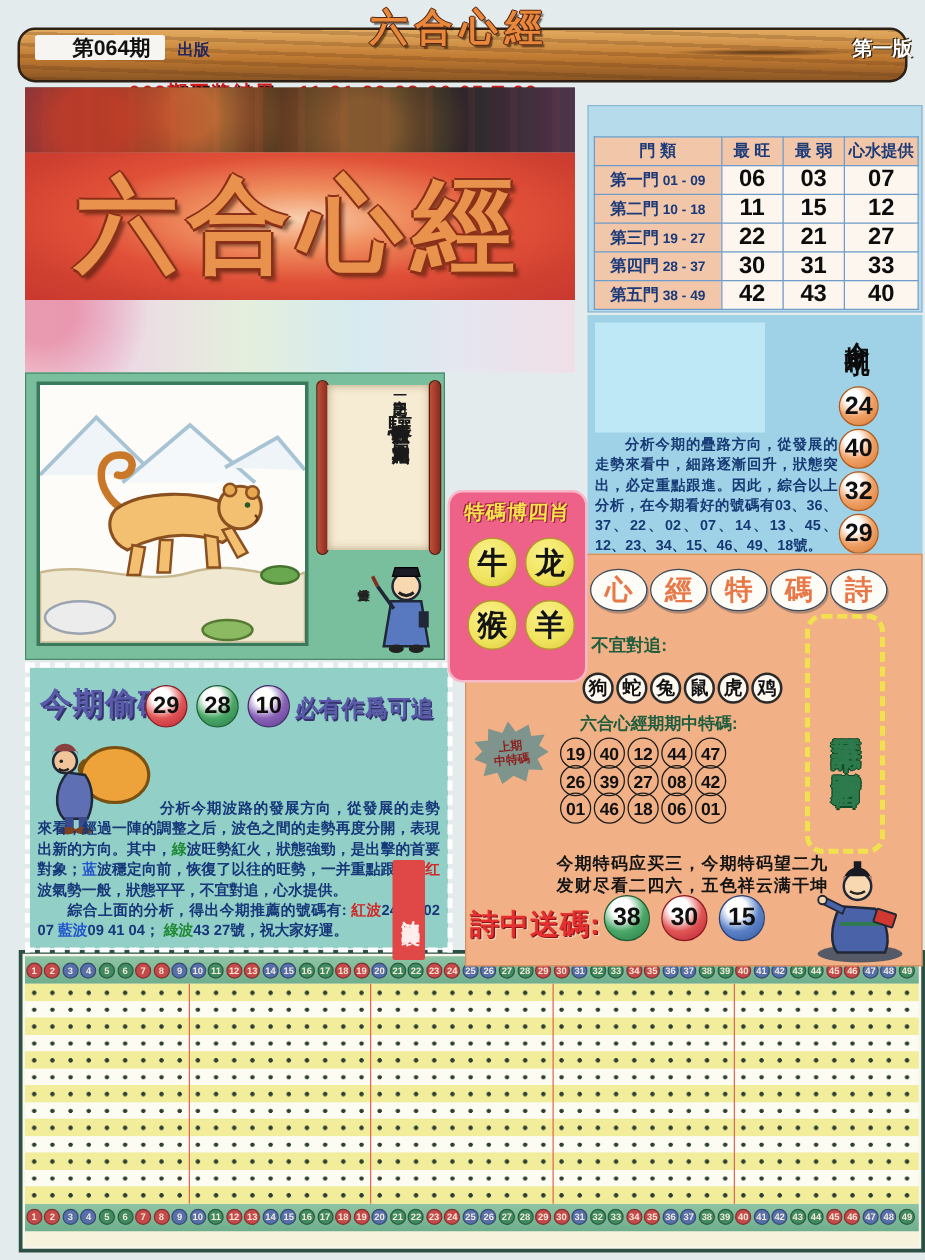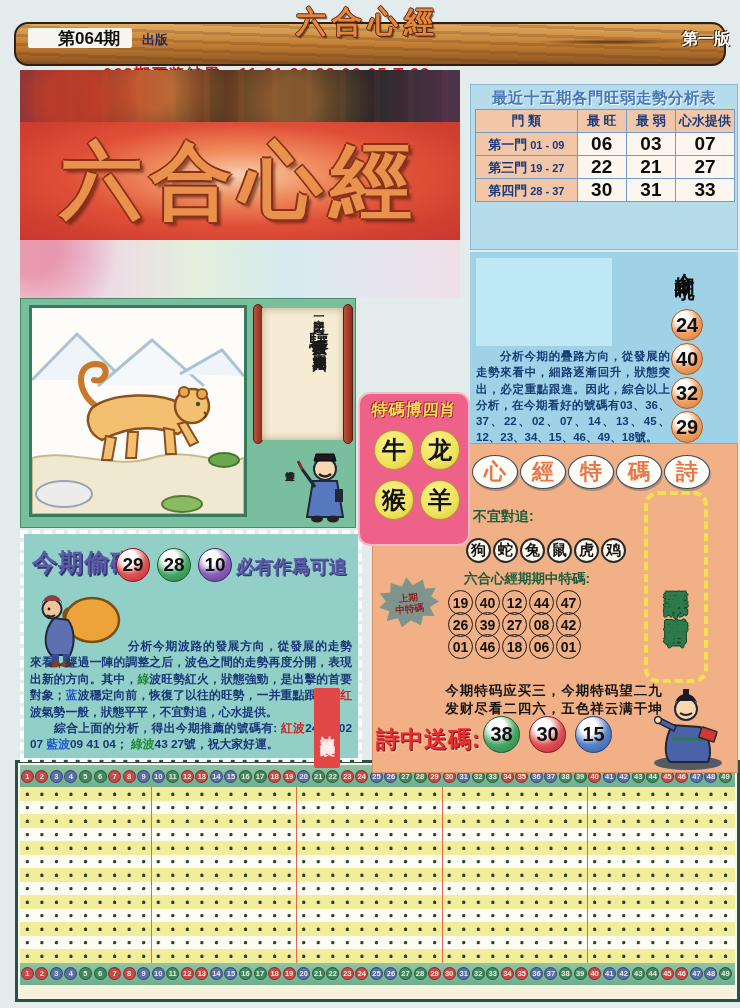--- a/index.html
+++ b/index.html
@@ -203,48 +203,59 @@
 
   <div id="masthead" class="abs">
     <div id="collage"></div>
     <div id="bigtitle-area">
       <span id="bigtitle">六合心經</span>
     </div>
   </div>
   <div id="pastel" class="abs"></div>
 
   <div id="trend-box" class="abs">
-    <div id="trend-title">最近十五期各門旺弱走勢分析表</div>
     <table id="trend-table">
       <thead>
           <tr id="trend-headrow">
             <th>門 類</th>
             <th>最 旺</th>
             <th>最 弱</th>
             <th>心水提供</th>
           </tr>
         </thead>
       <tbody id="trend-tbody">
           <tr>
             <td class="door-cell"><span class="door">第一門</span><span class="range">01 - 09</span></td>
             <td class="num-cell">06</td>
             <td class="num-cell">03</td>
             <td class="num-cell tip-cell">07</td>
           </tr>
           <tr>
+            <td class="door-cell"><span class="door">第二門</span><span class="range">10 - 18</span></td>
+            <td class="num-cell">11</td>
+            <td class="num-cell">15</td>
+            <td class="num-cell tip-cell">12</td>
+          </tr>
+          <tr>
             <td class="door-cell"><span class="door">第三門</span><span class="range">19 - 27</span></td>
             <td class="num-cell">22</td>
             <td class="num-cell">21</td>
             <td class="num-cell tip-cell">27</td>
           </tr>
           <tr>
             <td class="door-cell"><span class="door">第四門</span><span class="range">28 - 37</span></td>
             <td class="num-cell">30</td>
             <td class="num-cell">31</td>
             <td class="num-cell tip-cell">33</td>
+          </tr>
+          <tr>
+            <td class="door-cell"><span class="door">第五門</span><span class="range">38 - 49</span></td>
+            <td class="num-cell">42</td>
+            <td class="num-cell">43</td>
+            <td class="num-cell tip-cell">40</td>
           </tr>
         </tbody>
     </table>
   </div>
 
   <div id="blue-box" class="abs">
     <div id="blue-patch" class="abs"></div>
     <div id="hot-title" class="abs">今期吼</div>
     <div id="hot-balls" class="abs">
         <div class="ball ball-orange">24</div>

